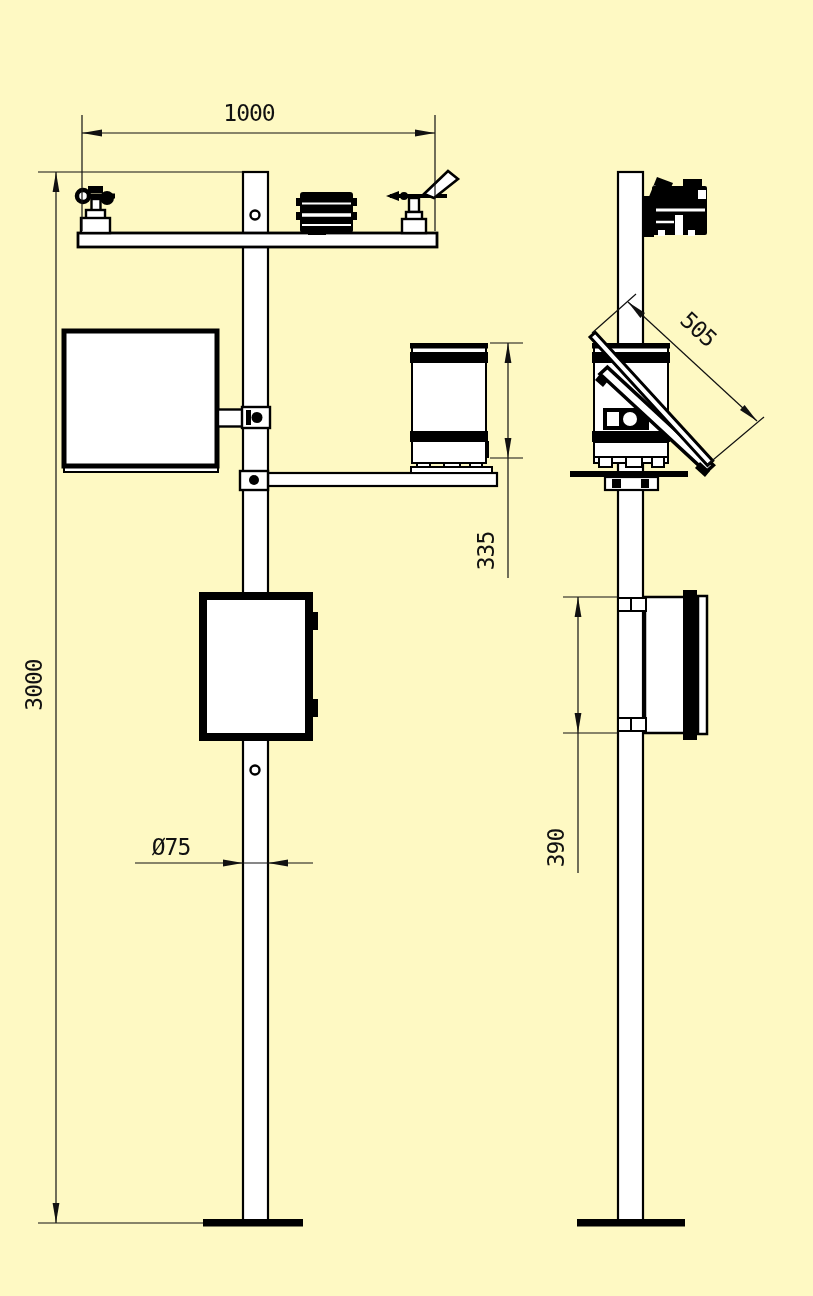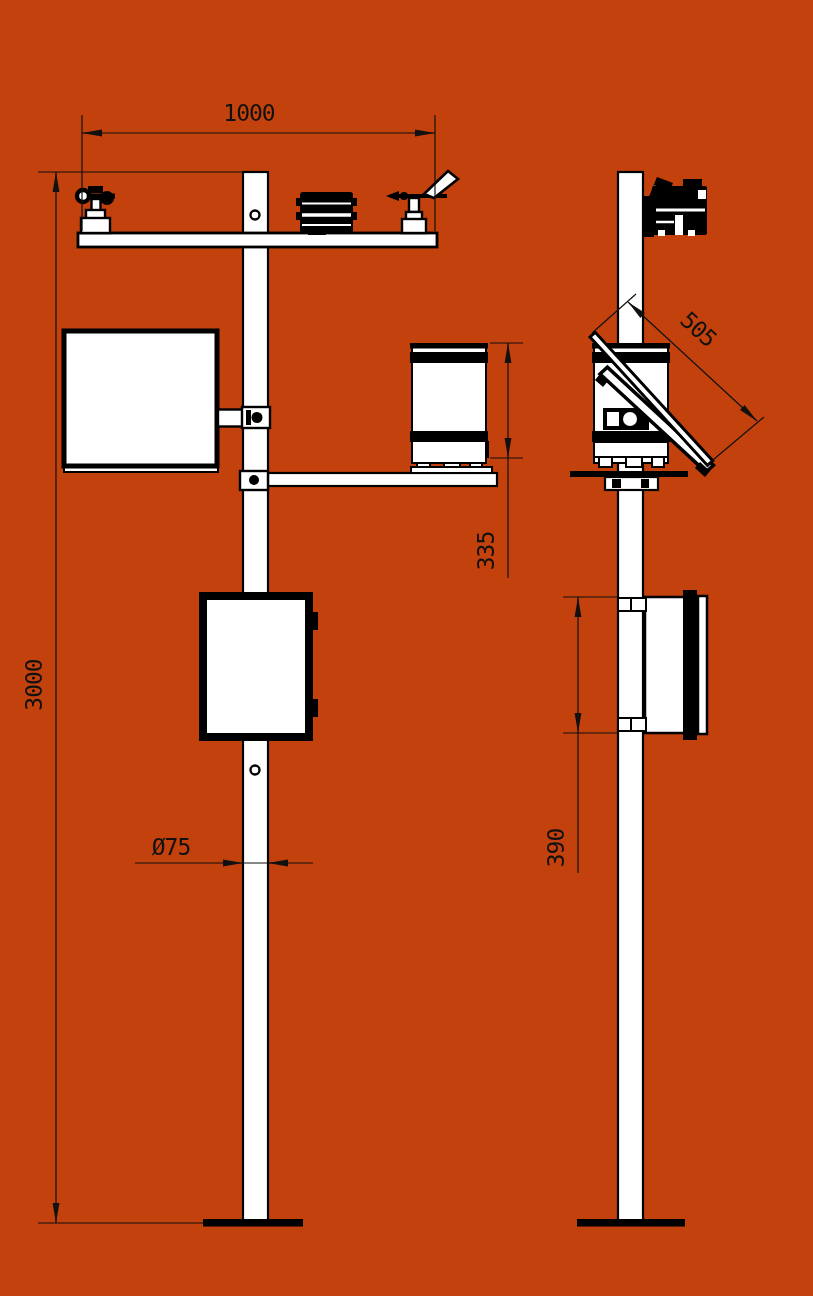--- a/index.html
+++ b/index.html
@@ -1,19 +1,19 @@
 <!DOCTYPE html>
 <html><head>
 <meta charset="utf-8">
 <style>
   html,body{margin:0;padding:0;background:#ffffff;}
   .sheet{
     position:relative;
     width:813px;height:1296px;
-    background:#c2410c;
+    background:#fef9c3;
     font-family:"DejaVu Sans Mono","Liberation Mono",monospace;
     overflow:hidden;
   }
   svg{display:block;}
   text{
     font-family:"DejaVu Sans Mono","Liberation Mono",monospace;
     fill:#111111;
   }
   .dim-text{font-size:23px;letter-spacing:-1px;}
 </style>

